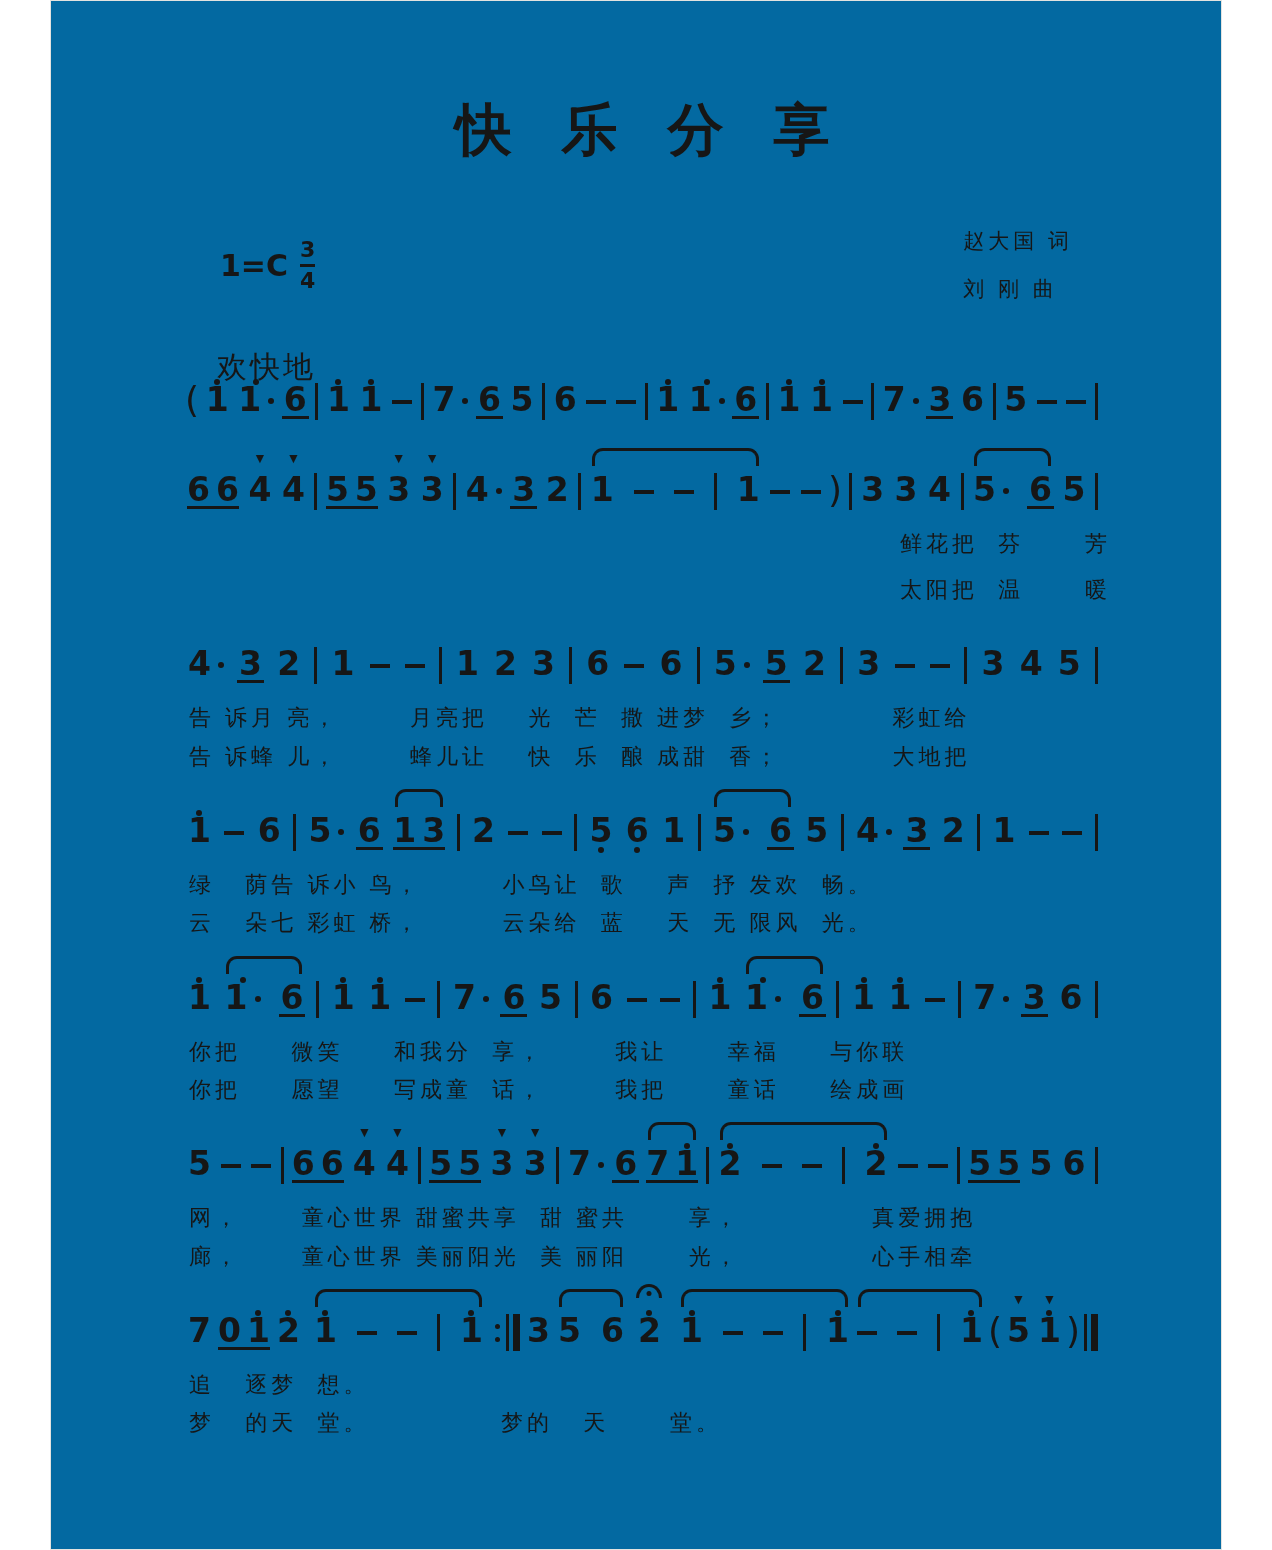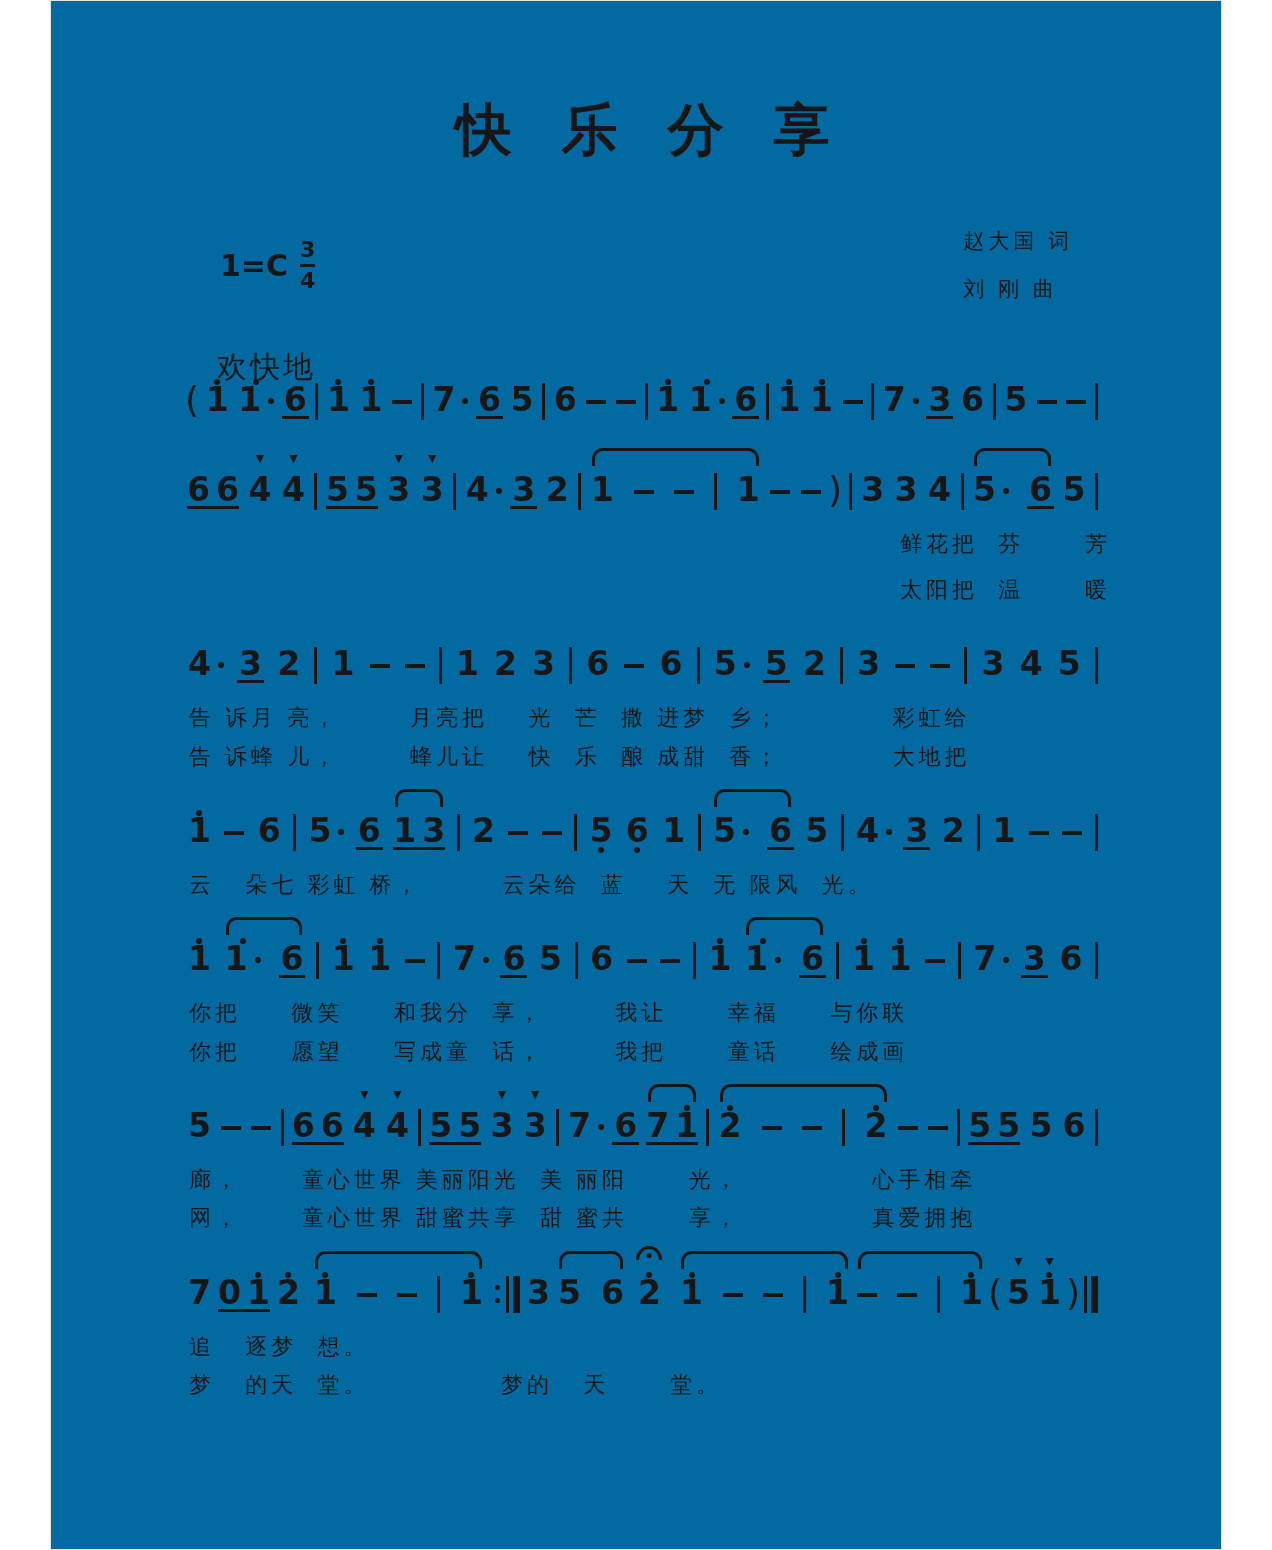--- a/index.html
+++ b/index.html
@@ -236,20 +236,21 @@
             <span class="bar"></span>
             <span class="note"><span class="digit">4</span><span class="augdot"></span></span>
             <span class="note"><span class="digit">3</span><span class="ulmark"></span></span>
             <span class="note"><span class="digit">2</span></span>
             <span class="bar"></span>
             <span class="note"><span class="digit">1</span></span>
             <span class="dash"></span>
             <span class="dash"></span>
             <span class="bar"></span>
           </div>
+          <div class="lyric" style="padding-left: 5px;">绿   荫告 诉小 鸟，        小鸟让  歌    声  抒 发欢  畅。</div>
           <div class="lyric" style="padding-left: 5px;">云   朵七 彩虹 桥，        云朵给  蓝    天  无 限风  光。</div>
         </div>
         <div class="system">
           <div class="music">
             <span class="note"><span class="mark hidot"></span><span class="digit">1</span></span>
             <span class="sgroup arc">
               <span class="note"><span class="mark hidot"></span><span class="digit">1</span><span class="augdot"></span></span>
               <span class="note"><span class="digit">6</span><span class="ulmark"></span></span>
             </span>
             <span class="bar"></span>
@@ -325,22 +326,22 @@
             <span class="bar"></span>
             <span class="beam">
               <span class="note"><span class="digit">5</span></span>
               <span class="note"><span class="digit">5</span></span>
               <span class="ulmark"></span>
             </span>
             <span class="note"><span class="digit">5</span></span>
             <span class="note"><span class="digit">6</span></span>
             <span class="bar"></span>
           </div>
+          <div class="lyric" style="padding-left: 5px;">网，      童心世界 甜蜜共享  甜 蜜共      享，             真爱拥抱</div>
           <div class="lyric" style="padding-left: 5px;">廊，      童心世界 美丽阳光  美 丽阳      光，             心手相牵</div>
-          <div class="lyric" style="padding-left: 5px;">网，      童心世界 甜蜜共享  甜 蜜共      享，             真爱拥抱</div>
         </div>
         <div class="system">
           <div class="music">
             <span class="note"><span class="digit">7</span></span>
             <span class="beam">
               <span class="note"><span class="digit">0</span></span>
               <span class="note"><span class="mark hidot"></span><span class="digit">1</span></span>
               <span class="ulmark"></span>
             </span>
             <span class="note"><span class="mark hidot"></span><span class="digit">2</span></span>

